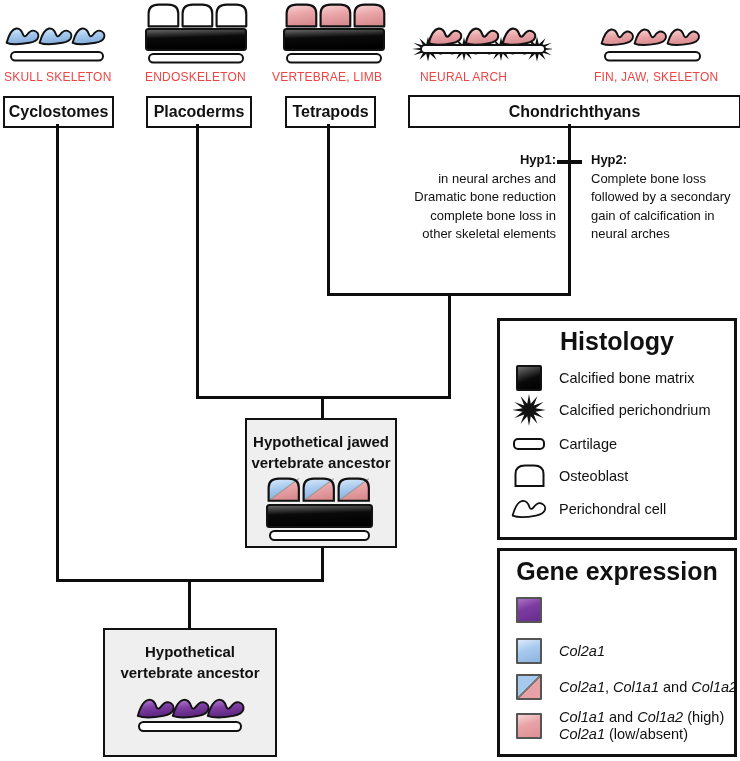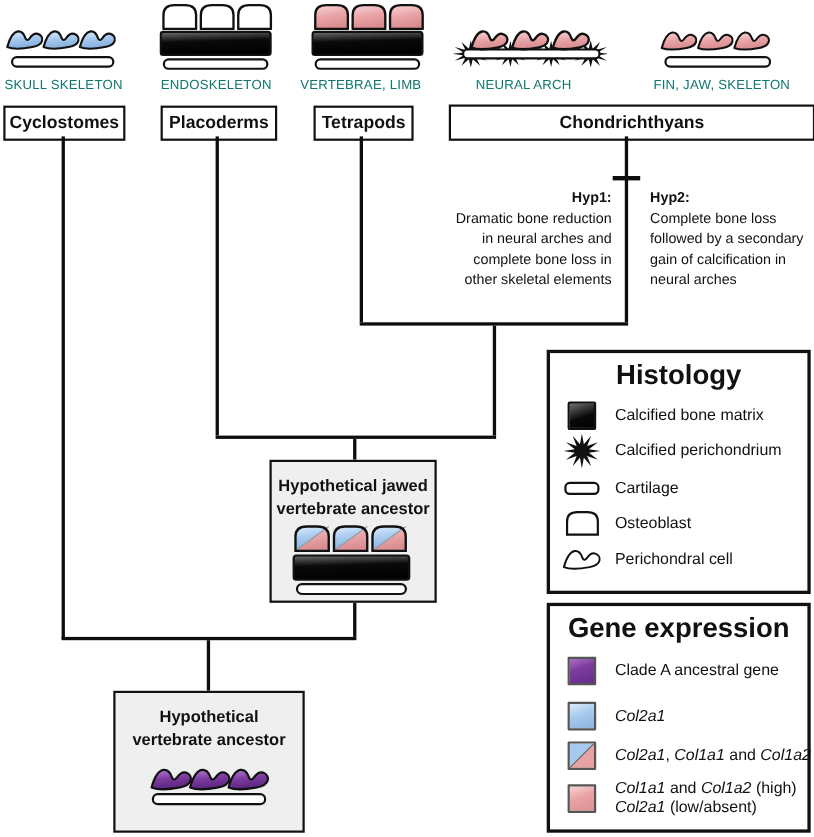--- a/index.html
+++ b/index.html
@@ -2,24 +2,24 @@
 <html><head>
 <meta charset="utf-8">
 <style>
   html,body{margin:0;padding:0;background:#fff;}
   #fig{position:relative;width:740px;height:761px;background:#fff;overflow:hidden;
        font-family:"Liberation Sans",sans-serif;color:#111;}
   .abs{position:absolute;}
   .tln{position:absolute;background:#0d0d0d;}
   .taxon-box{position:absolute;border:2px solid #111;background:#fff;display:flex;
              align-items:center;justify-content:center;font-weight:bold;font-size:16px;}
-  .tissue-label{position:absolute;font-size:12px;color:#0f766e;text-align:center;
+  .tissue-label{position:absolute;font-size:12px;color:#ef4444;text-align:left;
                 white-space:nowrap;letter-spacing:.2px;}
   .hyp{position:absolute;font-size:13px;line-height:18.5px;}
-  .hyp-title{font-weight:bold;margin-top:20px;}
+  .hyp-title{font-weight:bold;}
   .ancestor-box{position:absolute;border:2px solid #111;background:#efefef;text-align:center;}
   .ancestor-title{font-weight:bold;font-size:15px;line-height:21px;margin-top:11px;}
   .legend-box{position:absolute;border:3px solid #111;background:#fff;}
   .legend-title{text-align:center;font-weight:bold;font-size:25px;margin-top:6px;}
   .lrow{position:absolute;left:6px;display:flex;align-items:center;height:34px;justify-content:flex-end;}
   .licon{width:46px;display:flex;justify-content:center;align-items:center;}
   .ltext{font-size:14.5px;margin-left:7px;white-space:nowrap;line-height:17px;}
   .it{font-style:italic;}
   .sw{width:22px;height:22px;border:2px solid #555;border-radius:1px;}
   .sw-purple{background:linear-gradient(160deg,#ab72c8 0%,#7d3da0 40%,#662b8d 100%);}
@@ -144,22 +144,22 @@
   <div class="tln" style="left:195.5px;top:396px;width:255px;height:3px"></div>
   <div class="tln" style="left:320.5px;top:399px;width:3px;height:19px"></div>
   <div class="tln" style="left:447.5px;top:296px;width:3px;height:100px"></div>
   <div class="tln" style="left:326.5px;top:293px;width:244px;height:3px"></div>
   <div class="tln" style="left:326.5px;top:124px;width:3px;height:169px"></div>
   <div class="tln" style="left:567.5px;top:124px;width:3px;height:169px"></div>
   <div class="tln" style="left:557px;top:160px;width:25px;height:4px"></div>
 
   <div class="hyp" style="left:368px;top:151px;width:188px;text-align:right">
     <div class="hyp-title">Hyp1:</div>
+    <div>in neural arches and</div>
     <div>Dramatic bone reduction</div>
-    <div>in neural arches and</div>
     <div>complete bone loss in</div>
     <div>other skeletal elements</div>
   </div>
   <div class="hyp" style="left:591px;top:151px;width:165px;text-align:left">
     <div class="hyp-title">Hyp2:</div>
     <div>Complete bone loss</div>
     <div>followed by a secondary</div>
     <div>gain of calcification in</div>
     <div>neural arches</div>
   </div>
@@ -247,21 +247,20 @@
       <div class="ltext">Perichondral cell</div>
     </div>
   </div>
 
   <div class="legend-box" style="left:497px;top:548px;width:234px;height:203px">
     <div class="legend-title">Gene expression</div>
     <div class="lrow" style="top:42px">
       <div class="licon">
           <div class="sw sw-purple"></div>
         </div>
-      <div class="ltext">Clade A ancestral gene</div>
     </div>
     <div class="lrow" style="top:83px">
       <div class="licon">
           <div class="sw sw-blue"></div>
         </div>
       <div class="ltext"><span class="it">Col2a1</span></div>
     </div>
     <div class="lrow" style="top:119px">
       <div class="licon">
           <div class="sw sw-split"></div>

